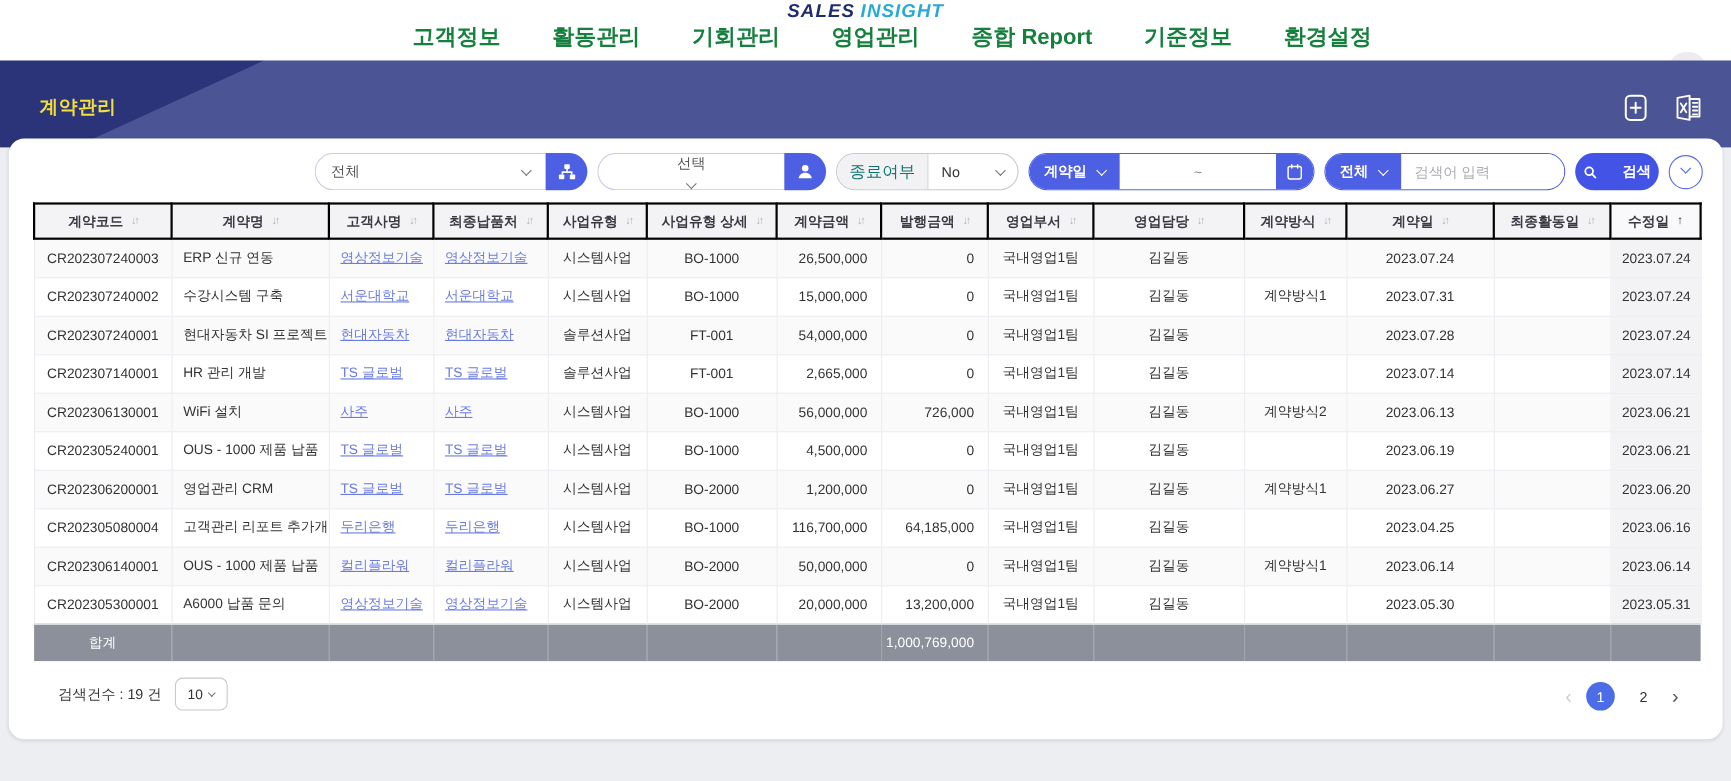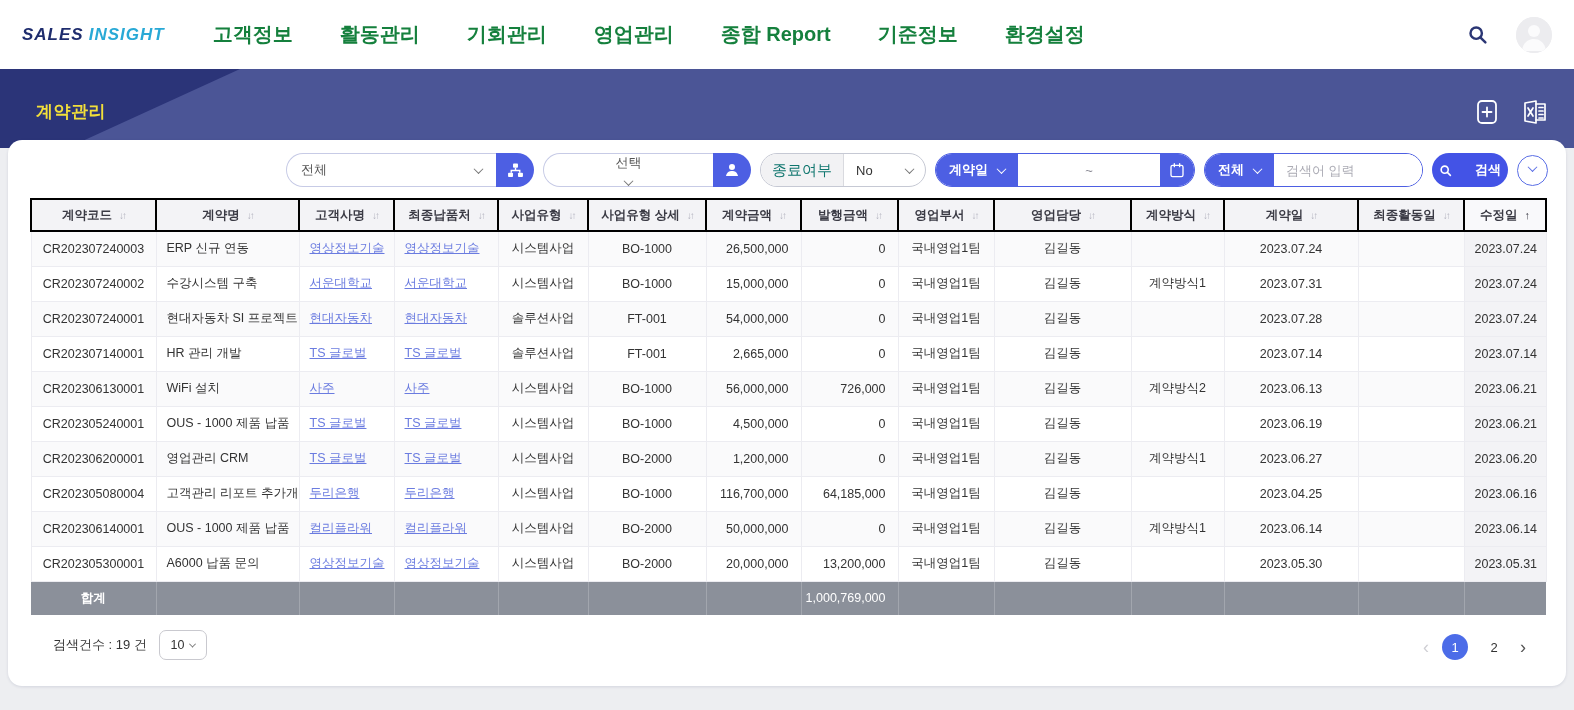--- a/index.html
+++ b/index.html
@@ -1,19 +1,19 @@
 <!DOCTYPE html>
 <html><head>
 <meta charset="utf-8">
 <style>
   * { margin:0; padding:0; box-sizing:border-box; }
   html,body { width:1574px; height:710px; font-family:"Liberation Sans","DejaVu Sans",sans-serif; background:#edeef1; overflow:hidden; }
 
   
-  .topnav { height:69px; background:#ffffff; display:flex; align-items:center; padding:0 22px; }
+  .topnav { height:55px; background:#ffffff; display:flex; align-items:center; padding:0 22px;flex-direction:column; }
   .logo { display:flex; align-items:baseline; gap:5px; cursor:pointer; }
   .logo .p1 { font-size:17px; font-weight:800; font-style:italic; letter-spacing:1px; color:#1f2d6e; }
   .logo .p2 { font-size:17px; font-weight:800; font-style:italic; letter-spacing:1px; color:#29a9d6; }
   .nav-items { display:flex; gap:47px; margin-left:48px; }
   .nav-item { font-size:20px; font-weight:700; color:#15803d; cursor:pointer; white-space:nowrap; }
   .topnav-right { margin-left:auto; display:flex; align-items:center; gap:28px; }
   .nav-search { cursor:pointer; display:flex; }
   .avatar { width:36px; height:36px; border-radius:50%; background:#ececef; overflow:hidden; display:flex; align-items:center; justify-content:center; cursor:pointer; }
 
   
@@ -62,21 +62,21 @@
   tbody td { height:35px; border:1px solid #ececf1; color:#333; padding:0 10px; overflow:hidden; white-space:nowrap; }
   tbody tr:nth-child(odd) td { background:#fafafb; }
   tbody tr:nth-child(even) td { background:#ffffff; }
   tbody td.shaded { background:#f3f3f6 !important; }
   td.align-left { text-align:left; }
   td.align-center { text-align:center; }
   td.align-right { text-align:right; padding-right:12px; }
   .cell-link { color:#6b7ce0; text-decoration:underline; cursor:pointer; }
   tfoot td { height:34px; background:#8b909a; color:#fff; border-right:1px solid #a2a6ae; border-top:1px solid #8b909a; }
   tfoot td:last-child { border-right:none; }
-  tfoot td.f-label { text-align:center; font-weight:700; }
+  tfoot td.f-label { text-align:center; font-weight:400; }
   tfoot td.f-total { text-align:right; padding-right:12px; }
 
   
   .bottombar { display:flex; align-items:flex-end; justify-content:space-between; padding:15px 40px 0 45px; }
   .count-area { display:flex; align-items:center; gap:12px; font-size:13px; color:#333; }
   .size-select { height:30px; width:48px; border:1px solid #c9c9cf; border-radius:7px; background:#fff; display:flex; align-items:center; justify-content:center; gap:6px; font-size:12.5px; color:#333; cursor:pointer; }
   .size-select .chev { width:5px; height:5px; }
   .pager { display:flex; align-items:center; gap:13px; font-size:14px; }
   .pg-arrow { background:none; border:none; font-size:18px; cursor:pointer; line-height:1; }
   .pg-arrow.prev { color:#cfcfd4; }

